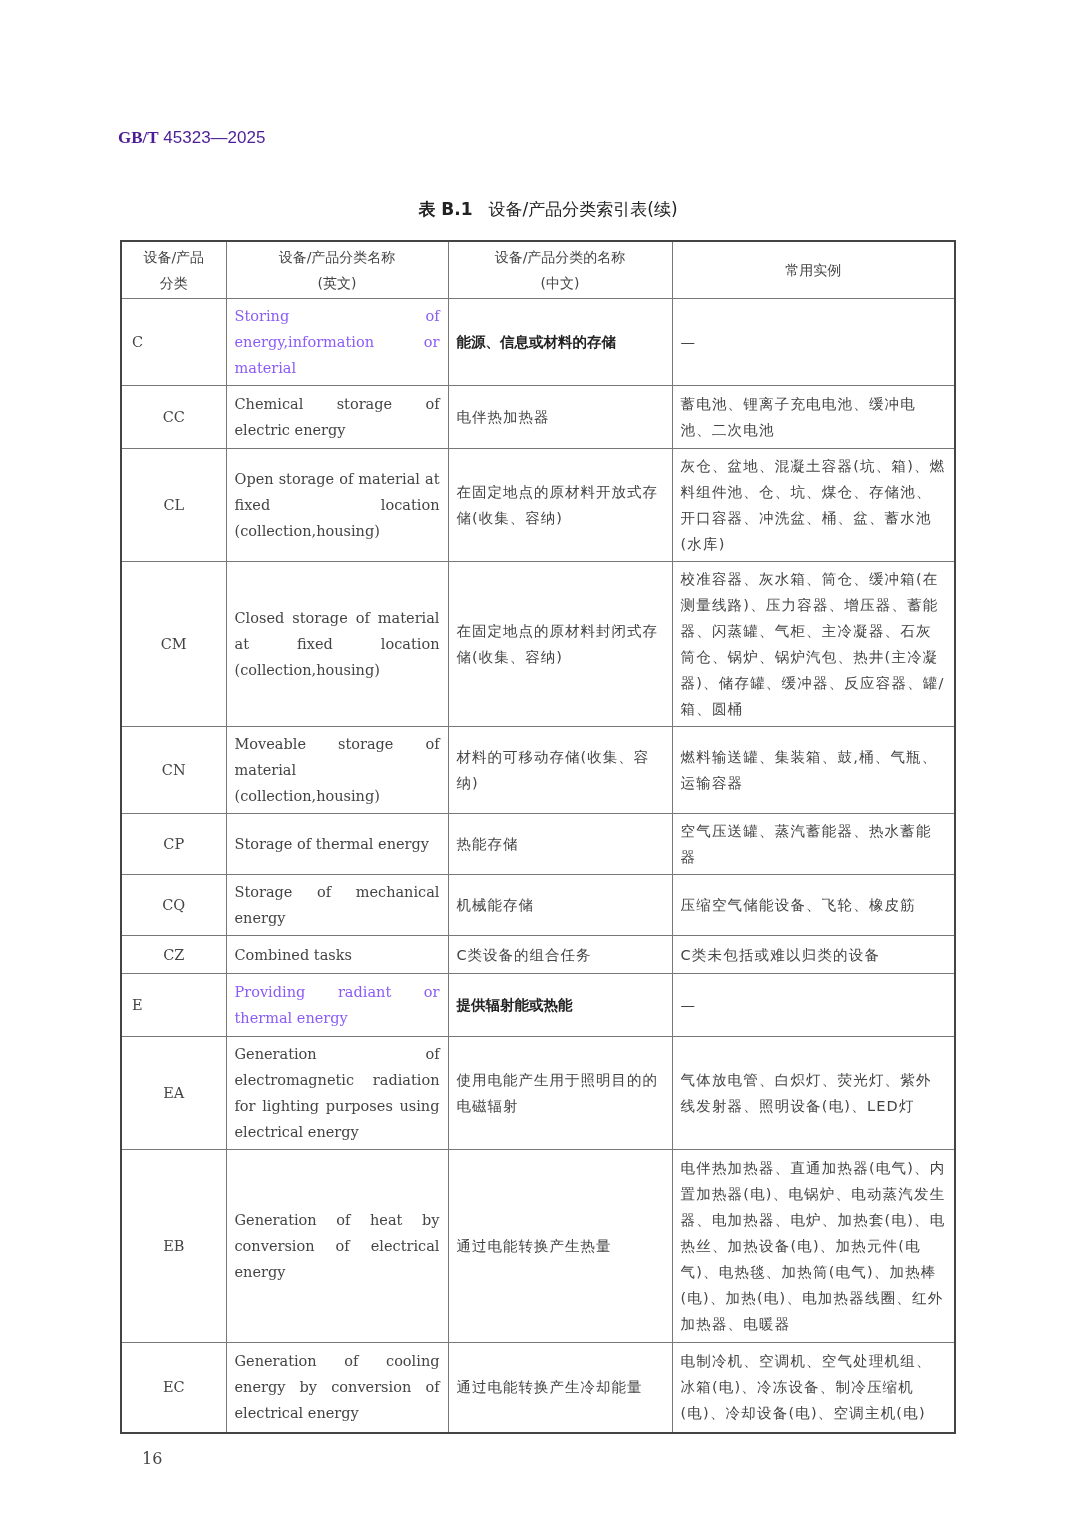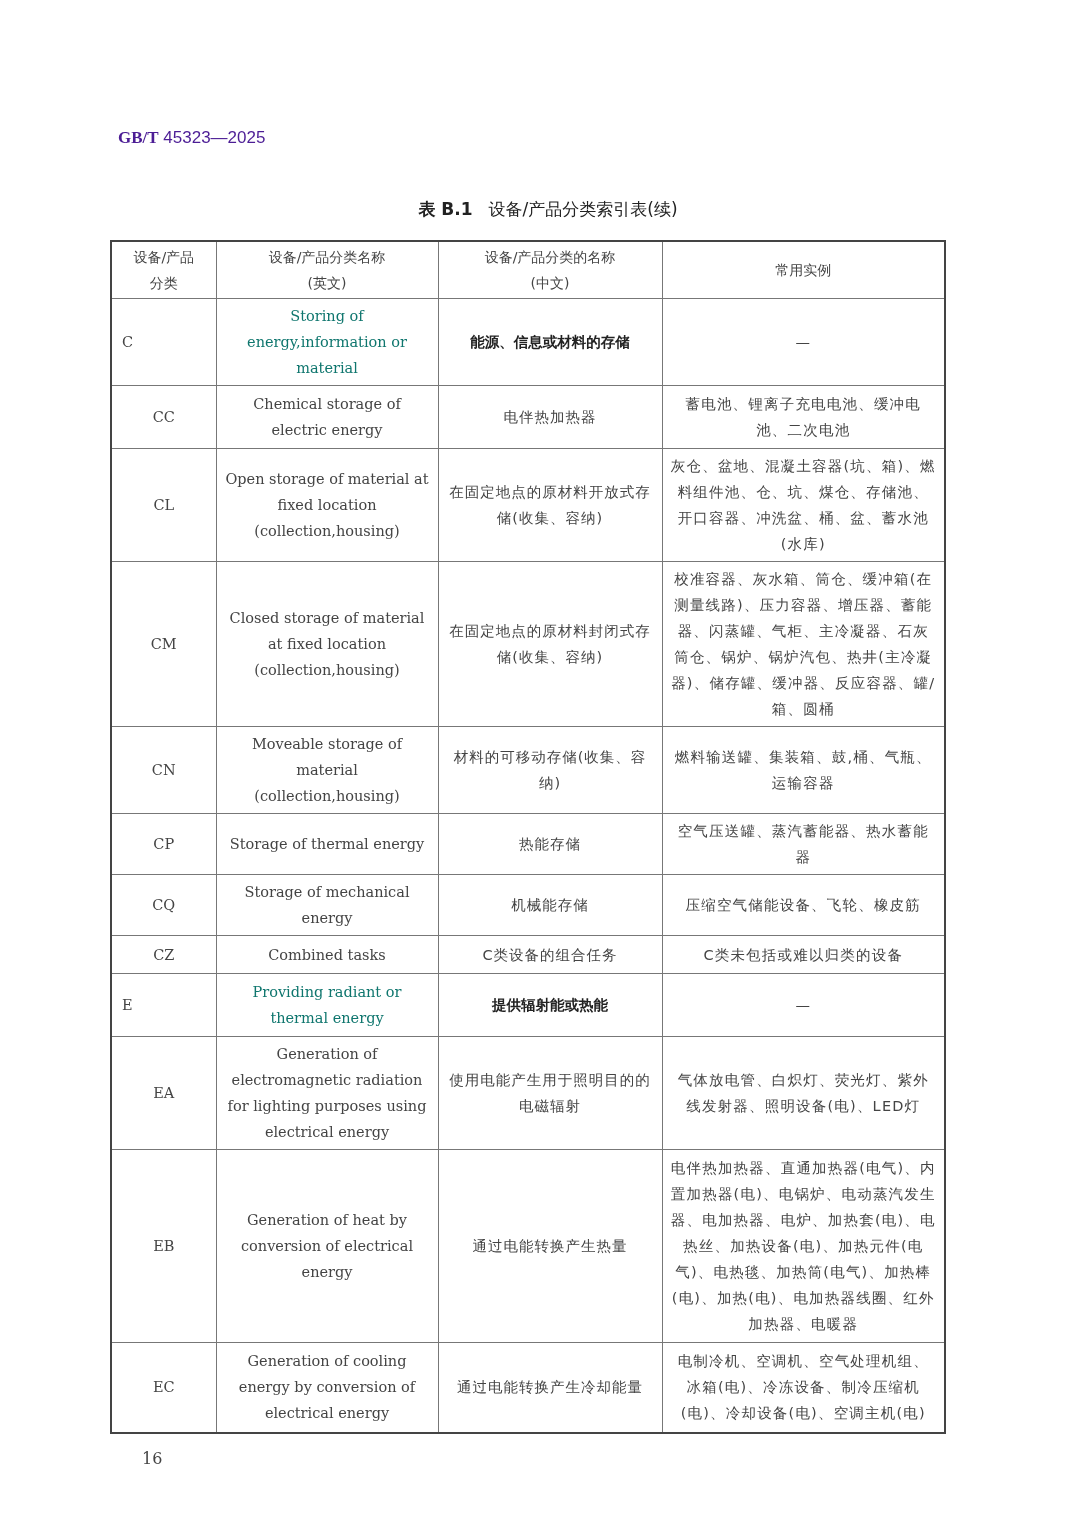--- a/index.html
+++ b/index.html
@@ -15,50 +15,49 @@
   .std-code b { font-family: "Liberation Serif", serif; font-weight: bold; }
   .std-code span { font-family: "Liberation Sans", sans-serif; }
   .table-title {
     position: absolute; left: 0; width: 1080px; top: 198px;
     text-align: center; font-size: 17px; color: #222;
     font-family: "DejaVu Sans", sans-serif;
     padding-left: 8px;
   }
   .table-title .tno { font-weight: bold; margin-right: 16px; }
   table.idx {
-    position: absolute; left: 110px; top: 240px;
+    position: absolute; left: 120px; top: 240px;
     width: 834px; border-collapse: collapse;
     table-layout: fixed;
   }
   table.idx th, table.idx td {
     border: 1px solid #777;
     vertical-align: middle;
     font-size: 14.5px;
     line-height: 26px;
     padding: 4px 8px;
     color: #444;
-    text-align: center;
   }
   table.idx { border: 2px solid #444; }
   table.idx th {
     font-weight: normal; text-align: center;
     font-family: "DejaVu Sans", sans-serif; font-size: 14px;
     height: 52px; padding: 2px 6px;
   }
   .col1 { width: 105px; }
   .col2 { width: 222px; }
   .col3 { width: 224px; }
   .col4 { width: 283px; }
   td.code { text-align: center; font-family: "DejaVu Serif", serif; }
   td.code.lvl1 { text-align: left; padding-left: 10px; }
   td.en { font-family: "DejaVu Serif", serif; font-size: 14px; text-align: justify; color: #555; }
   td.zh { font-family: "DejaVu Sans", sans-serif; font-size: 14.5px; letter-spacing: 1px; }
   td.zh.bold { font-weight: bold; color: #222; letter-spacing: 0; }
   td.ex { font-family: "DejaVu Sans", sans-serif; font-size: 14.5px; letter-spacing: 1.2px; }
-  td.en.bold1 { color: #0f766e; margin-top: 32px; }
+  td.en.bold1 { color: #8b5cf6; margin-top: 32px; }
   .page-no {
     position: absolute; left: 142px; top: 1405px;
     font-size: 16px; color: #444; margin-top: 44px;
   }
 </style>
 </head>
 <body>
 
 <div class="std-code"><b>GB/T</b><span> 45323—2025</span></div>
 

